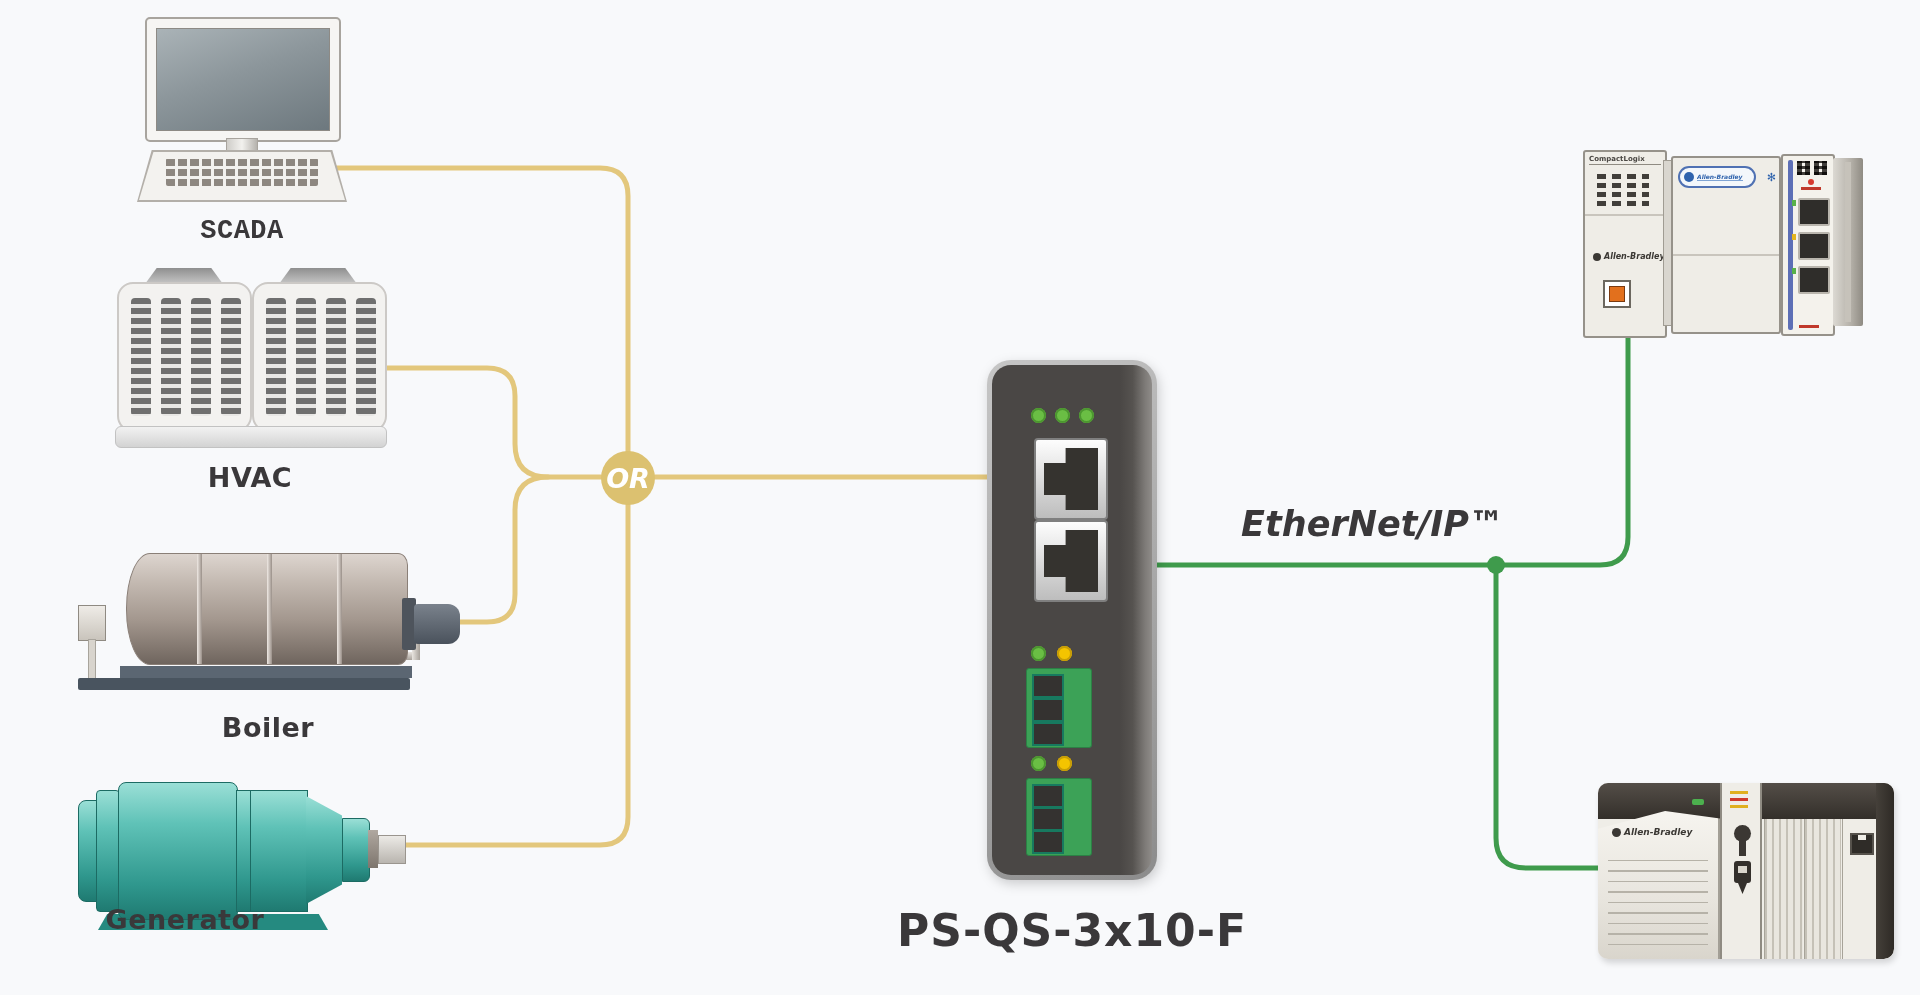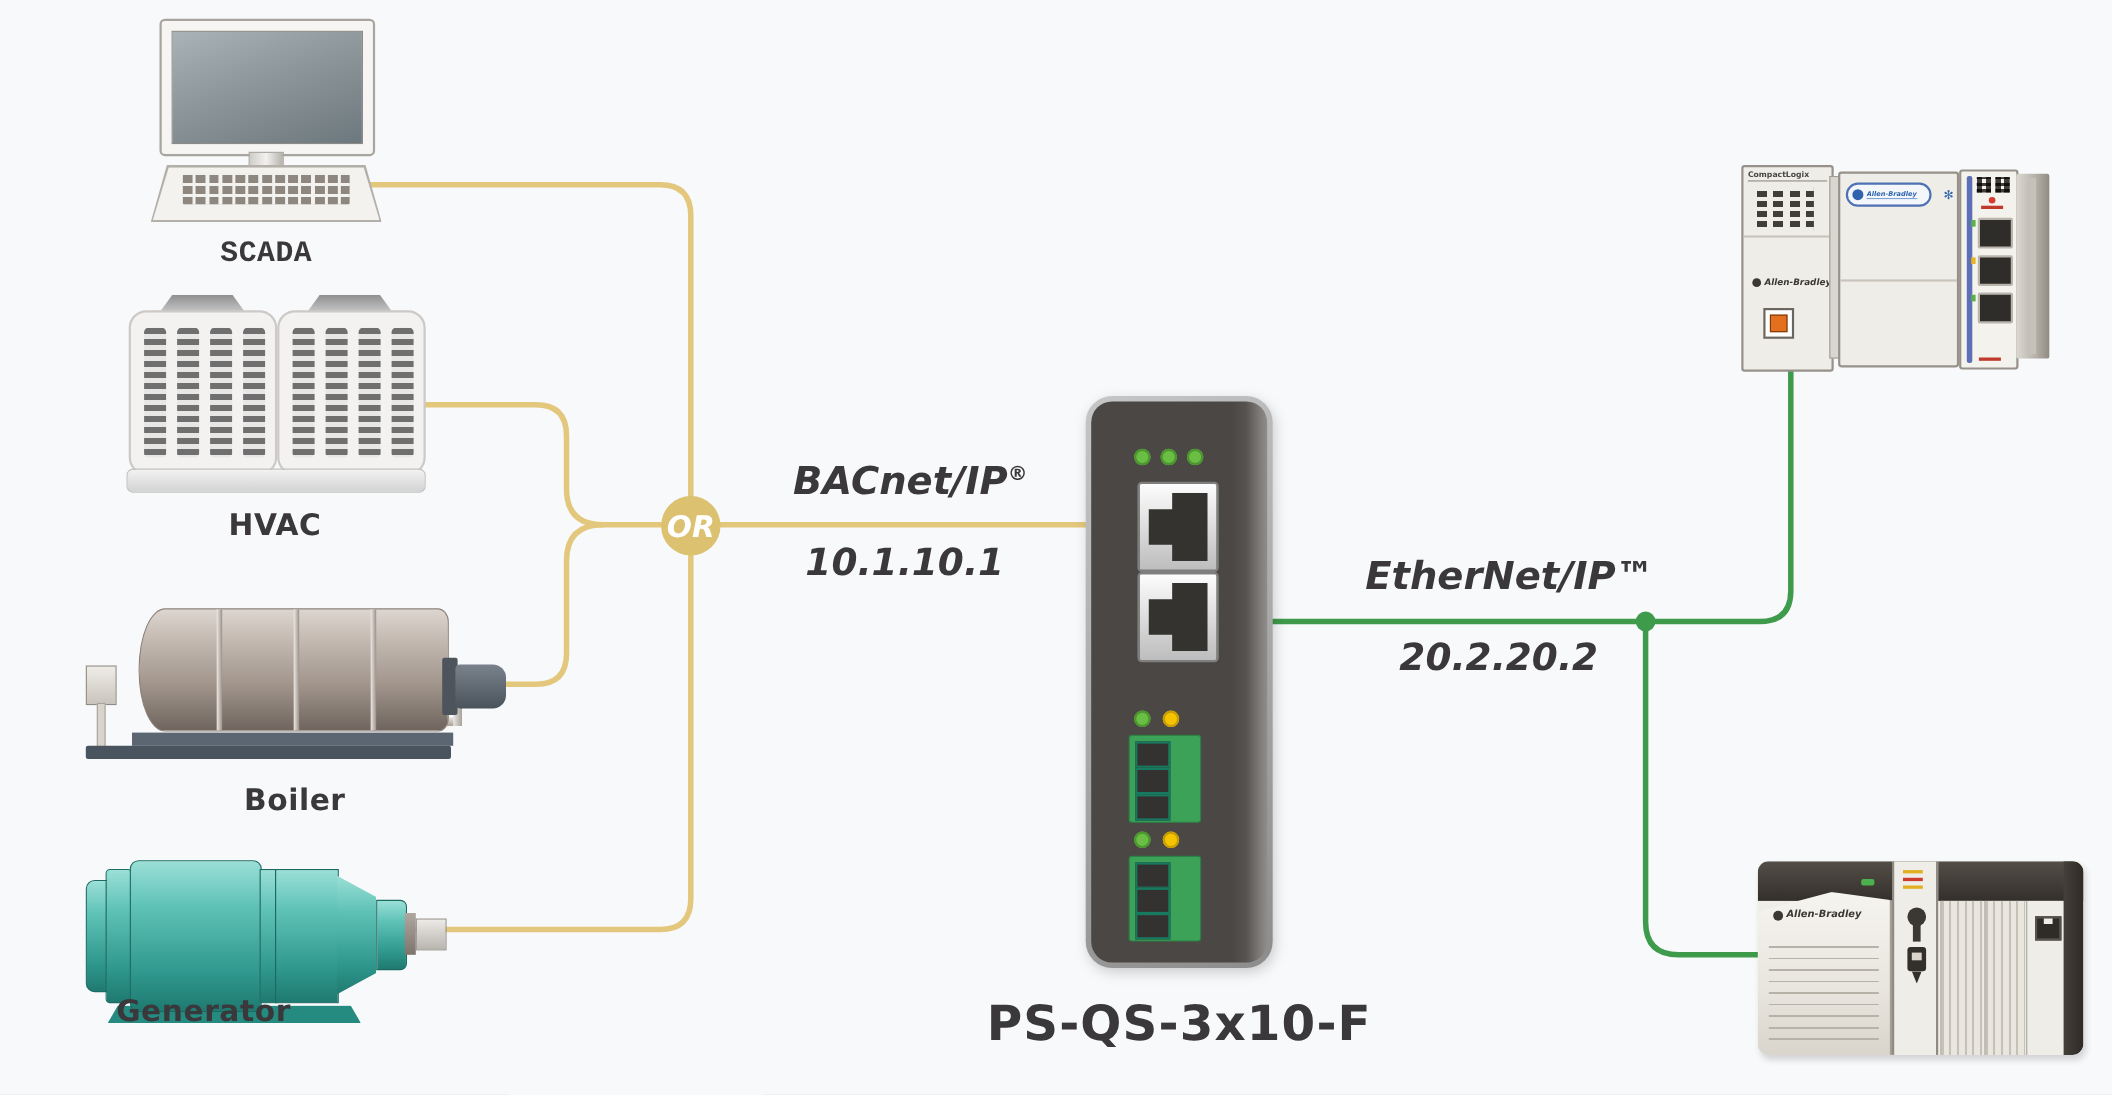--- a/index.html
+++ b/index.html
@@ -221,29 +221,24 @@
     <div class="abs tg gn-body"></div>
     <div class="abs tg gn-ring2"></div>
     <div class="abs tg gn-body2"></div>
     <div class="abs tg gn-taper"></div>
     <div class="abs tg gn-cap"></div>
     <div class="abs gn-collar"></div>
     <div class="abs gn-shaft"></div>
   </div>
   <div class="caption" style="left:65px;top:904px;width:240px;">Generator</div>
 
-  <div class="netlabel" style="left:640px;top:418px;width:375px;">
-    <span>BACnet/IP</span><sup>®</sup>
-  </div>
-  <div class="netlabel" style="left:640px;top:492px;width:365px;font-size:34px;">10.1.10.1</div>
 
   <div class="netlabel" style="left:1190px;top:504px;width:365px;">
     <span>EtherNet/IP</span><span>™</span>
   </div>
-  <div class="netlabel" style="left:1180px;top:578px;width:365px;font-size:34px;">20.2.20.2</div>
 
   <div class="abs gateway">
     <div class="gw-frame"></div>
     <div class="gw-face">
       <div class="led green" style="left:39px;top:43px;"></div>
       <div class="led green" style="left:63px;top:43px;"></div>
       <div class="led green" style="left:87px;top:43px;"></div>
       <div class="gw-port" style="top:73px;">
         <div class="gw-jack"></div>
       </div>

